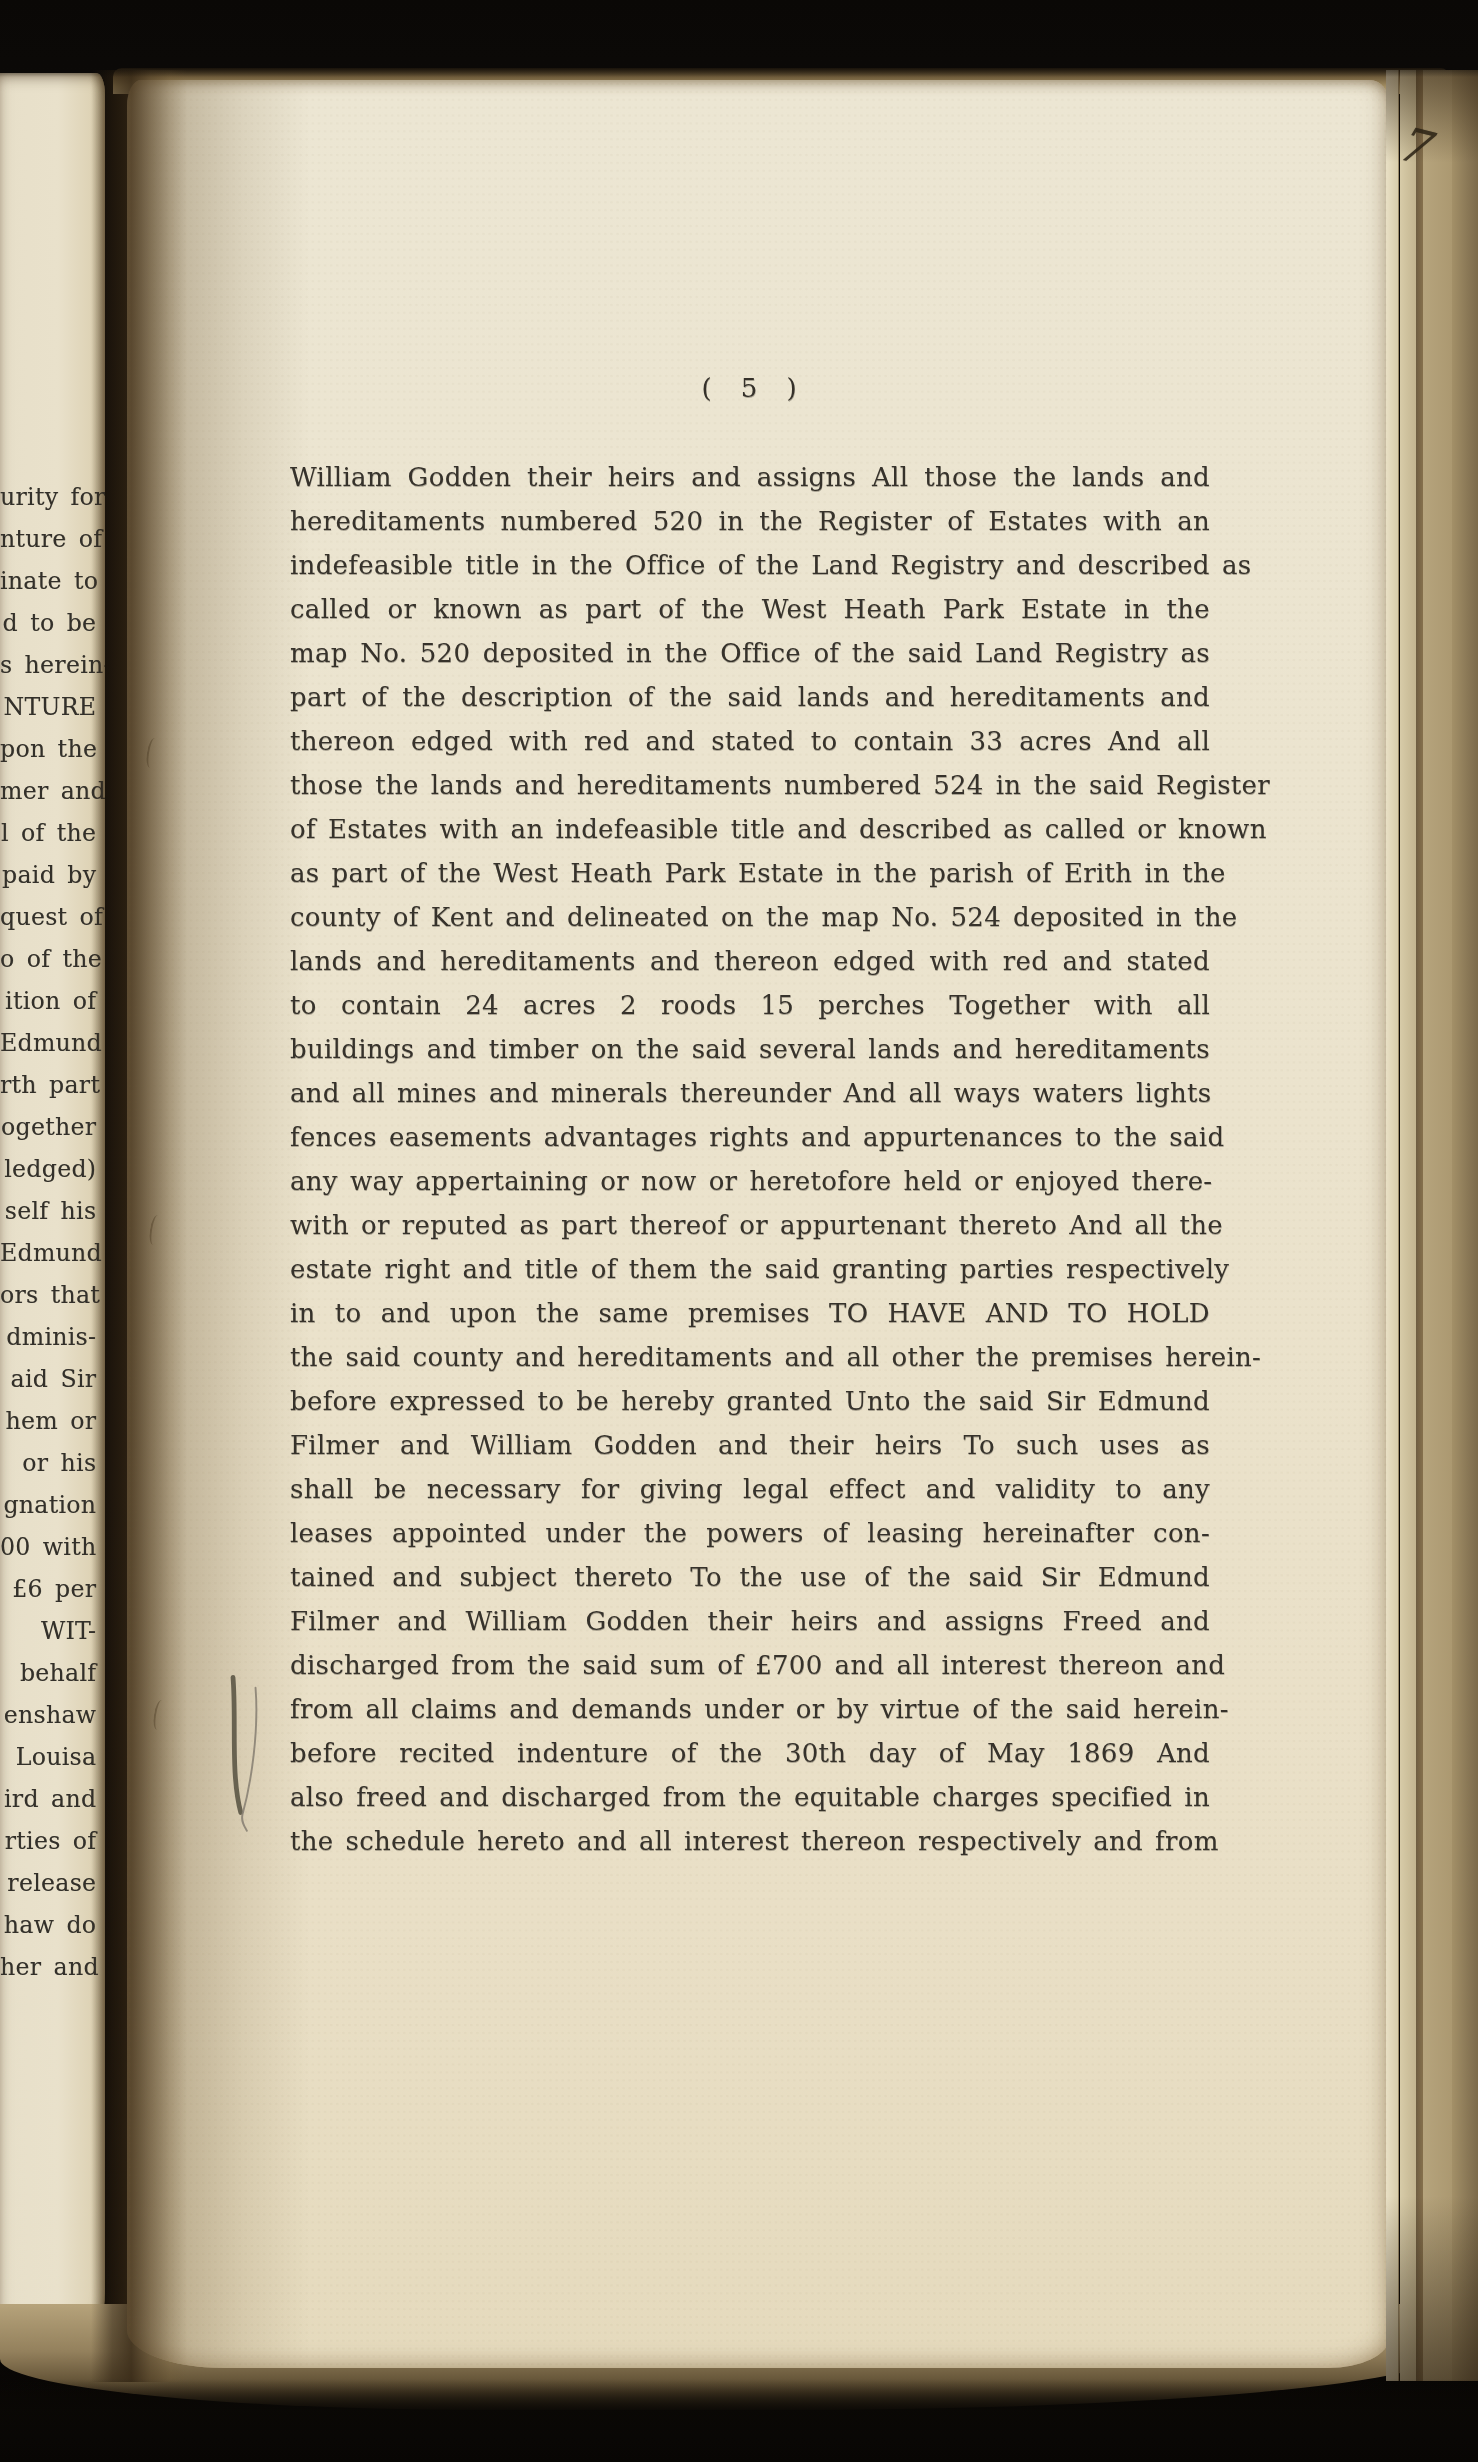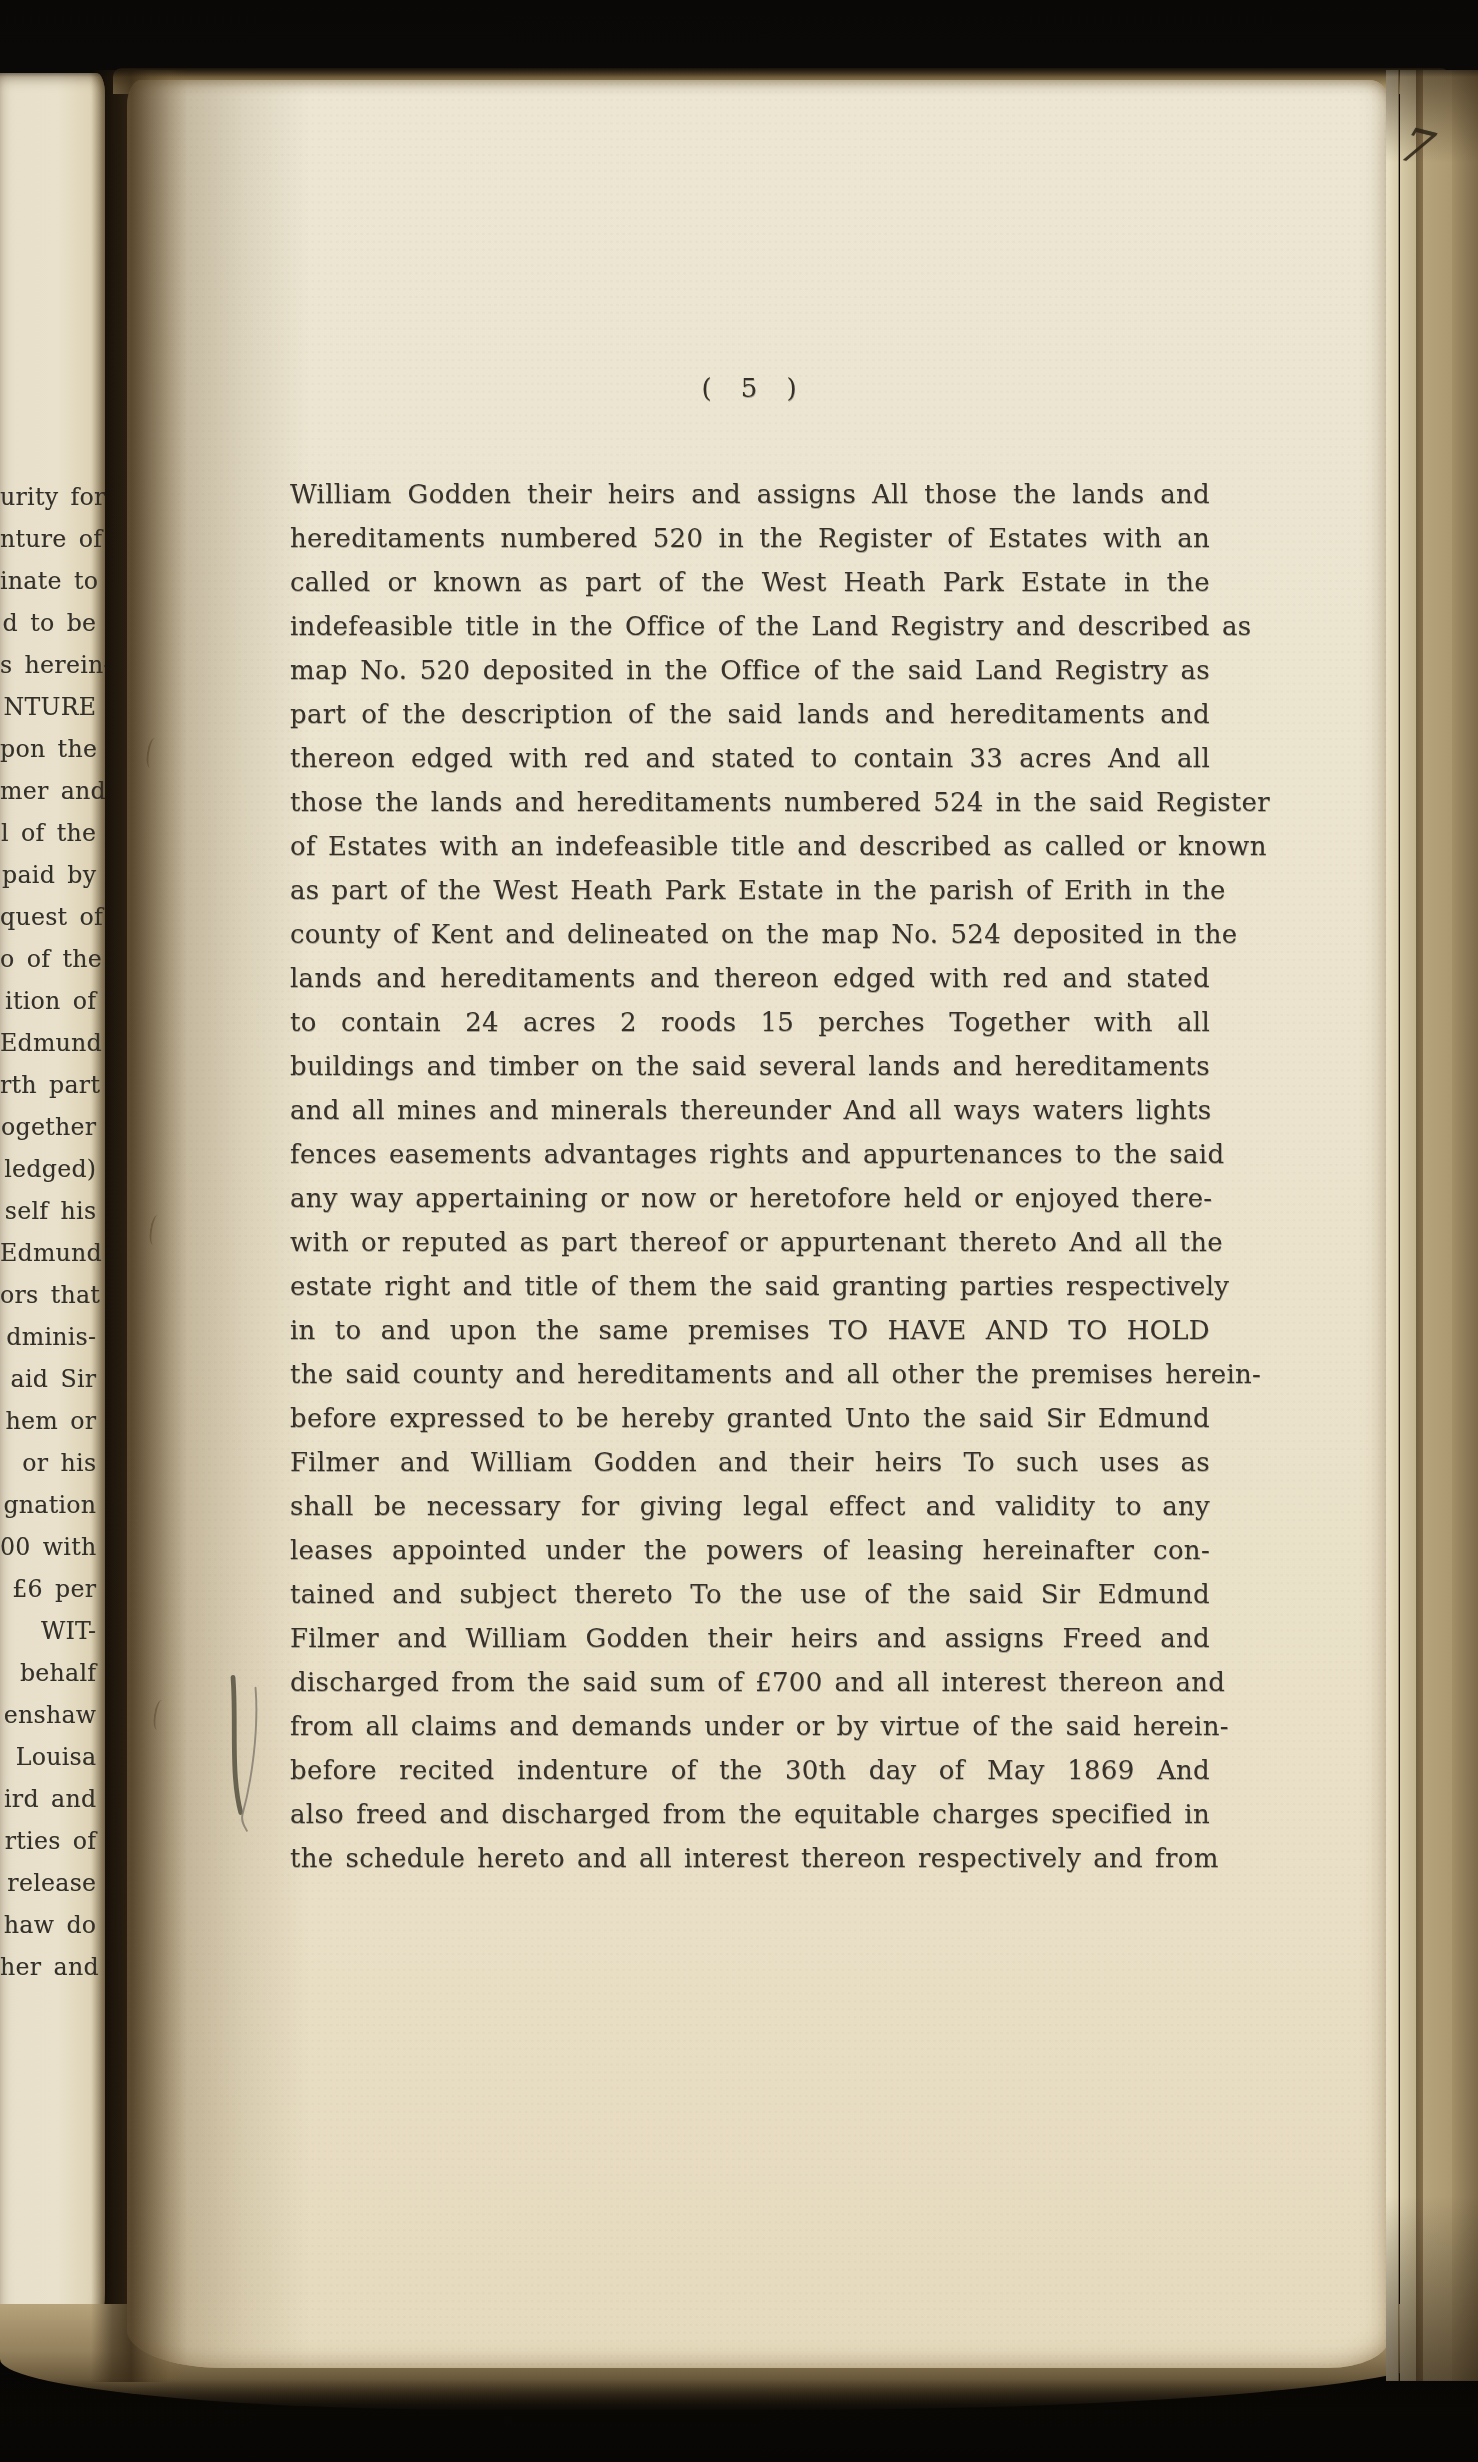--- a/index.html
+++ b/index.html
@@ -95,21 +95,21 @@
 
   
   .page-number{
     position:absolute;left:290px;top:373px;width:920px;
     text-align:center;font-size:26px;color:#35312a;
     word-spacing:17.5px;letter-spacing:1.7px;
     text-shadow:0.3px 0.5px 0.5px rgba(55,50,40,0.35);
     z-index:6;
   }
   .text-block{
-    position:absolute;left:290px;top:472px;width:920px;
+    position:absolute;left:290px;top:455px;width:920px;
     z-index:6;
   }
   .tline{
     height:44px;line-height:44px;
     font-size:26px;color:#36322b;
     text-align:justify;text-align-last:justify;
     white-space:nowrap;
     letter-spacing:0.3px;word-spacing:3.5px;
     text-shadow:0.3px 0.5px 0.5px rgba(55,50,40,0.35);
   }
@@ -213,22 +213,22 @@
 
   <div class="stitch" style="left:147px;top:738px;"></div>
   <div class="stitch" style="left:150px;top:1215px;"></div>
   <div class="stitch" style="left:154px;top:1700px;"></div>
 
   <div class="page-number">(  5  )</div>
 
   <div class="text-block">
     <div class="tline">William Godden their heirs and assigns  All those the lands and</div>
     <div class="tline">hereditaments numbered 520 in the Register of Estates with an</div>
+    <div class="tline">indefeasible title in the Office of the Land Registry and described as</div>
     <div class="tline">called or known as part of the West Heath Park Estate in the</div>
-    <div class="tline">indefeasible title in the Office of the Land Registry and described as</div>
     <div class="tline">map No. 520 deposited in the Office of the said Land Registry as</div>
     <div class="tline">part of the description of the said lands and hereditaments and</div>
     <div class="tline">thereon edged with red and stated to contain 33 acres  And all</div>
     <div class="tline">those the lands and hereditaments numbered 524 in the said Register</div>
     <div class="tline">of Estates with an indefeasible title and described as called or known</div>
     <div class="tline">as part of the West Heath Park Estate in the parish of Erith in the</div>
     <div class="tline">county of Kent and delineated on the map No. 524 deposited in the</div>
     <div class="tline">lands and hereditaments and thereon edged with red and stated</div>
     <div class="tline">to contain 24 acres 2 roods 15 perches  Together with all</div>
     <div class="tline">buildings and timber on the said several lands and hereditaments</div>

